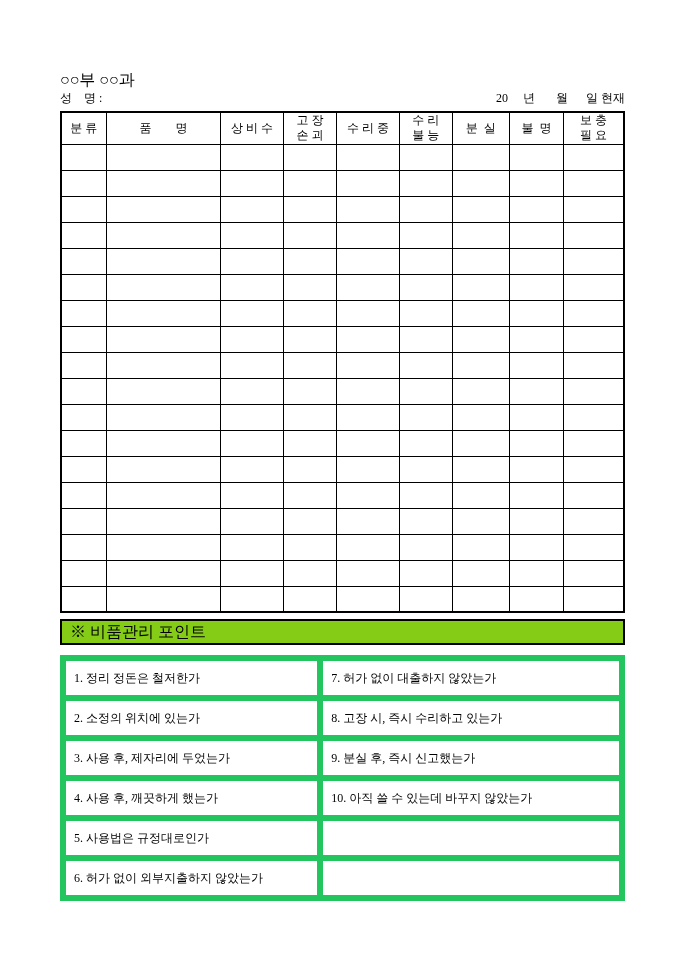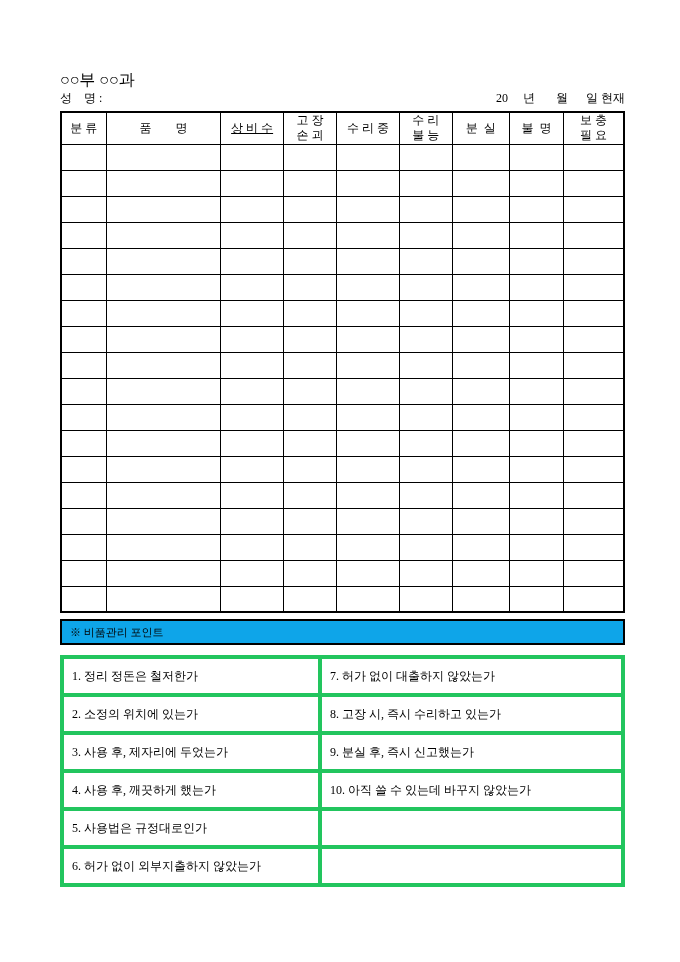--- a/index.html
+++ b/index.html
@@ -51,38 +51,38 @@
     font-weight: normal;
     text-align: center;
     vertical-align: middle;
     white-space: pre;
     line-height: 15px;
     padding: 0;
   }
   .main-table td { height: 26px; padding: 0; }
   .main-table th:nth-child(1), .main-table td:nth-child(1) { width: 8%; }
   .main-table th:nth-child(2), .main-table td:nth-child(2) { width: 20.4%; margin-left: 32px; }
-  .main-table th:nth-child(3), .main-table td:nth-child(3) { width: 11.1%; text-decoration: underline; }
+  .main-table th:nth-child(3), .main-table td:nth-child(3) { width: 11.1%; }
   .main-table th:nth-child(4), .main-table td:nth-child(4) { width: 9.5%; }
   .main-table th:nth-child(5), .main-table td:nth-child(5) { width: 11.1%; }
   .main-table th:nth-child(6), .main-table td:nth-child(6) { width: 9.4%; }
   .main-table th:nth-child(7), .main-table td:nth-child(7) { width: 10.1%; }
   .main-table th:nth-child(8), .main-table td:nth-child(8) { width: 9.7%; }
   .main-table th:nth-child(9), .main-table td:nth-child(9) { width: 10.7%; }
   .points-heading {
     margin-top: 6px;
     border: 2px solid #000;
-    background: #0ea5e9;
-    font-size: 11px;
+    background: #84cc16;
+    font-size: 16px;
     line-height: 16px;
     padding: 3px 8px;
   }
   .points-table { margin-top: 10px; border: 2px solid #000; }
   .points-table td {
-    border: 4px solid #22c55e;
+    border: 6px solid #22c55e;
     font-size: 12px;
     line-height: 16px;
     height: 19px;
     padding: 9px 8px;
     vertical-align: middle;
     white-space: pre;
   }
   .points-table td:nth-child(1) { width: 46%; }
   .points-table td:nth-child(2) { width: 54%; }
 </style>

